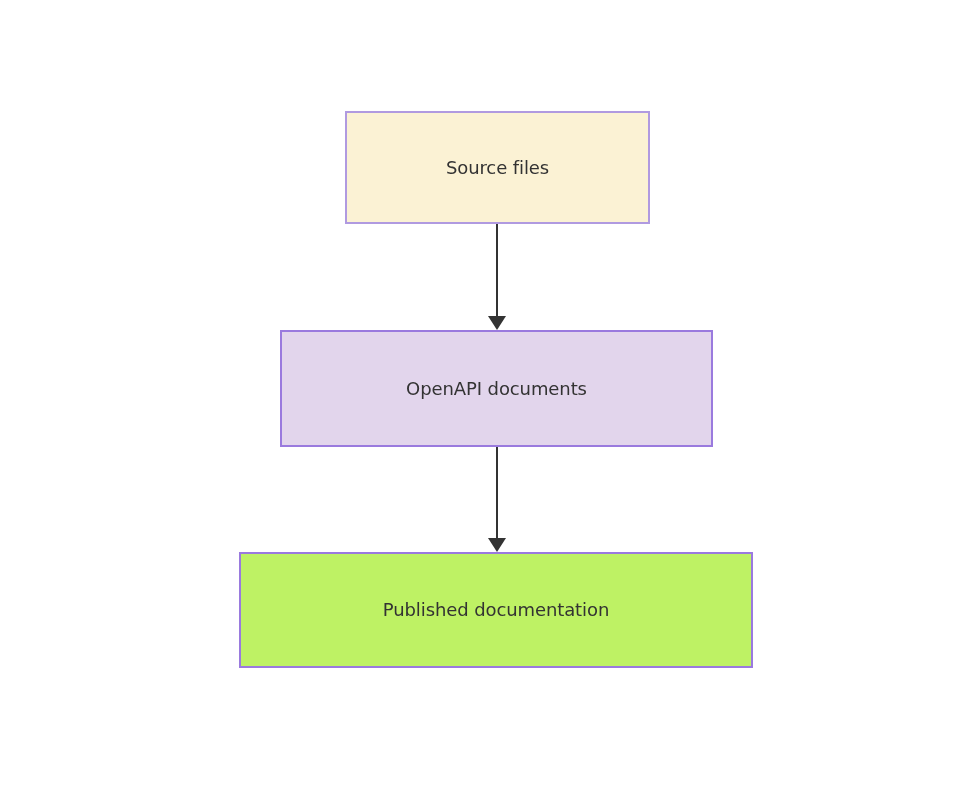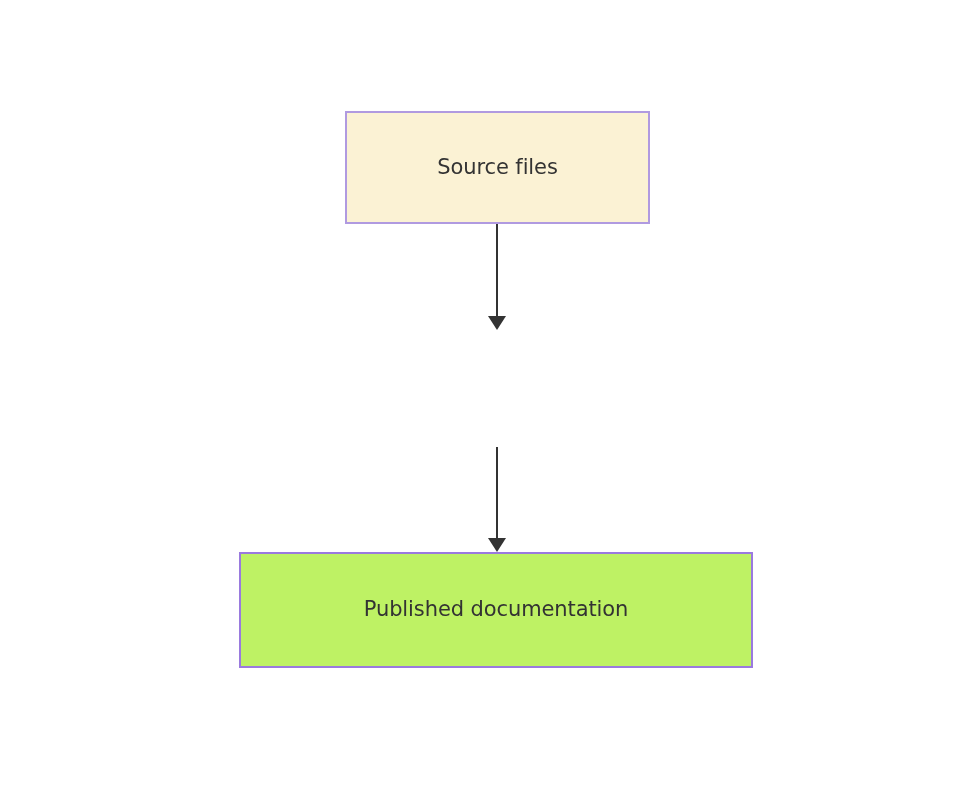--- a/index.html
+++ b/index.html
@@ -23,21 +23,21 @@
     position: absolute;
     box-sizing: border-box;
     border-style: solid;
     border-width: 2px;
     display: flex;
     align-items: center;
     justify-content: center;
   }
   .flow-node-label {
     font-family: "DejaVu Sans", sans-serif;
-    font-size: 21px;
+    font-size: 18px;
     line-height: 1.1;
     color: #333333;
     white-space: nowrap;
     letter-spacing: -0.1px;
   }
   
   #node-source-files {
     left: 345px;
     top: 111px;
     width: 305px;
@@ -103,20 +103,23 @@
 
   <div class="flow-node" id="node-source-files" style="background:#fbf2d4; border-color:#b09ae0;">
     <span class="flow-node-label">Source files</span>
   </div>
 
   <div class="flow-edge" id="edge-source-to-openapi">
     <div class="edge-line"></div>
     <div class="edge-arrowhead" style="border-top-color:#333333;"></div>
   </div>
 
+  <div class="flow-node" id="node-openapi-documents" style="background:#e2d5ec; border-color:#9a7ade;">
+    <span class="flow-node-label">OpenAPI documents</span>
+  </div>
 
   <div class="flow-edge" id="edge-openapi-to-published">
     <div class="edge-line"></div>
     <div class="edge-arrowhead" style="border-top-color:#333333;"></div>
   </div>
 
   <div class="flow-node" id="node-published-documentation" style="background:#bef264; border-color:#9a7ade;">
     <span class="flow-node-label">Published documentation</span>
   </div>
 

